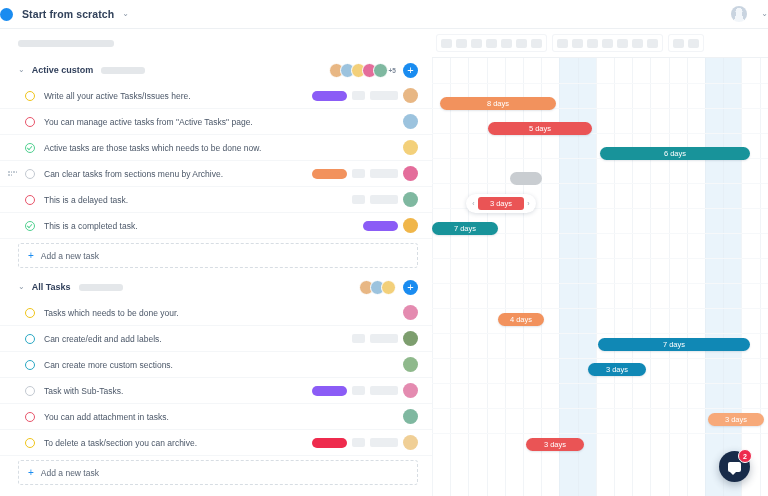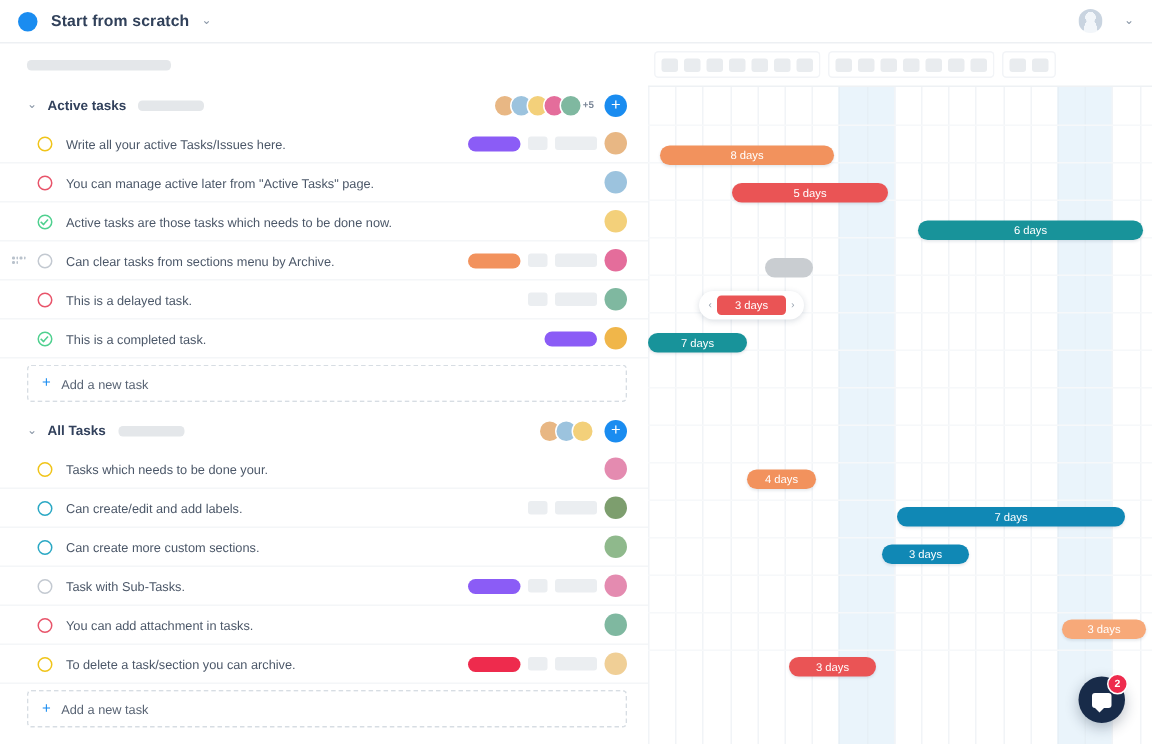--- a/index.html
+++ b/index.html
@@ -7,21 +7,21 @@
     width:768px;height:496px;overflow:hidden;
     font-family:"Liberation Sans",sans-serif;
     background:#ffffff;color:#3c4858;
     -webkit-font-smoothing:antialiased;
   }
   .app{position:relative;width:768px;height:496px;display:flex;flex-direction:column;}
 
   
   .topbar{
     height:28px;min-height:28px;display:flex;align-items:center;
-    padding:0 12px;border-bottom:1px solid #edf0f3;background:#fff;
+    padding:0 0;border-bottom:1px solid #edf0f3;background:#fff;
     position:relative;z-index:6;
   }
   .brand-dot{width:13px;height:13px;border-radius:50%;background:#1a8cf0;margin-right:9px;flex:0 0 auto;}
   .brand-title{font-size:10.5px;font-weight:bold;color:#31415a;letter-spacing:.1px;}
   .chev{margin-left:8px;font-size:8px;color:#8b98a8;line-height:1;}
   .topbar-right{margin-left:auto;display:flex;align-items:center;gap:6px;}
   .avatar{border-radius:50%;background:#c9d4e0;display:inline-block;flex:0 0 auto;
           background-image:radial-gradient(circle at 50% 34%,#f2f6fa 0 26%,transparent 27%),
                            radial-gradient(ellipse at 50% 104%,#f2f6fa 0 42%,transparent 43%);}
   .av16{width:16px;height:16px;}
@@ -123,21 +123,21 @@
 
   <div class="body">
 
     <div class="left">
       <div class="proj-row">
         <div class="proj-skel"></div>
       </div>
       <div id="sections-host">
           <div class="section-head">
             <span class="caret">⌄</span>
-            <span class="section-title">Active tasks</span>
+            <span class="section-title">Active custom</span>
             <span class="section-skel"></span>
             <span class="sec-right">
               <span class="avstack">
                 <span class="avatar av13" style="background: rgb(232, 183, 132);"></span>
                 <span class="avatar av13" style="background: rgb(156, 195, 222);"></span>
                 <span class="avatar av13" style="background: rgb(243, 208, 122);"></span>
                 <span class="avatar av13" style="background: rgb(228, 109, 155);"></span>
                 <span class="avatar av13" style="background: rgb(127, 184, 160);"></span>
               </span>
               <span class="plusn">+5</span>
@@ -166,21 +166,21 @@
             <div class="task">
               <span class="handle">
                 <i></i>
                 <i></i>
                 <i></i>
                 <i></i>
                 <i></i>
                 <i></i>
               </span>
               <span class="cbox" style="border-color: rgb(232, 84, 106);"></span>
-              <span class="ttext">You can manage active later from "Active Tasks" page.</span>
+              <span class="ttext">You can manage active tasks from "Active Tasks" page.</span>
               <span class="task-right">
                 <span class="avatar av15" style="background: rgb(156, 195, 222);"></span>
               </span>
             </div>
             <div class="task">
               <span class="handle">
                 <i></i>
                 <i></i>
                 <i></i>
                 <i></i>
@@ -428,21 +428,21 @@
           <div class="growline" style="top: 251px;"></div>
           <div class="growline" style="top: 276px;"></div>
           <div class="growline" style="top: 301px;"></div>
           <div class="growline" style="top: 326px;"></div>
           <div class="growline" style="top: 351px;"></div>
           <div class="growline" style="top: 376px;"></div>
         </div>
       <div class="bars" id="bars-host">
           <div class="bar" style="left: 8px; top: 40px; width: 116px; background: rgb(242, 146, 93);">8 days</div>
           <div class="bar" style="left: 56px; top: 65px; width: 104px; background: rgb(234, 84, 85);">5 days</div>
-          <div class="bar" style="left: 180px; top: 90px; width: 150px; background: rgb(24, 147, 154);">6 days</div>
+          <div class="bar" style="left: 168px; top: 90px; width: 150px; background: rgb(24, 147, 154);">6 days</div>
           <div class="bar ghost" style="left: 78px; top: 115px; width: 32px;"></div>
           <div class="bar-sel" style="left: 34px; top: 137px; width: 70px;">
             <span class="hndl">‹</span>
             <span class="inner" style="background: rgb(234, 84, 85);">3 days</span>
             <span class="hndl">›</span>
           </div>
           <div class="bar" style="left: 0px; top: 165px; width: 66px; background: rgb(24, 147, 154);">7 days</div>
           <div class="bar" style="left: 66px; top: 256px; width: 46px; background: rgb(242, 146, 93);">4 days</div>
           <div class="bar" style="left: 166px; top: 281px; width: 152px; background: rgb(16, 136, 181);">7 days</div>
           <div class="bar" style="left: 156px; top: 306px; width: 58px; background: rgb(16, 136, 181);">3 days</div>

